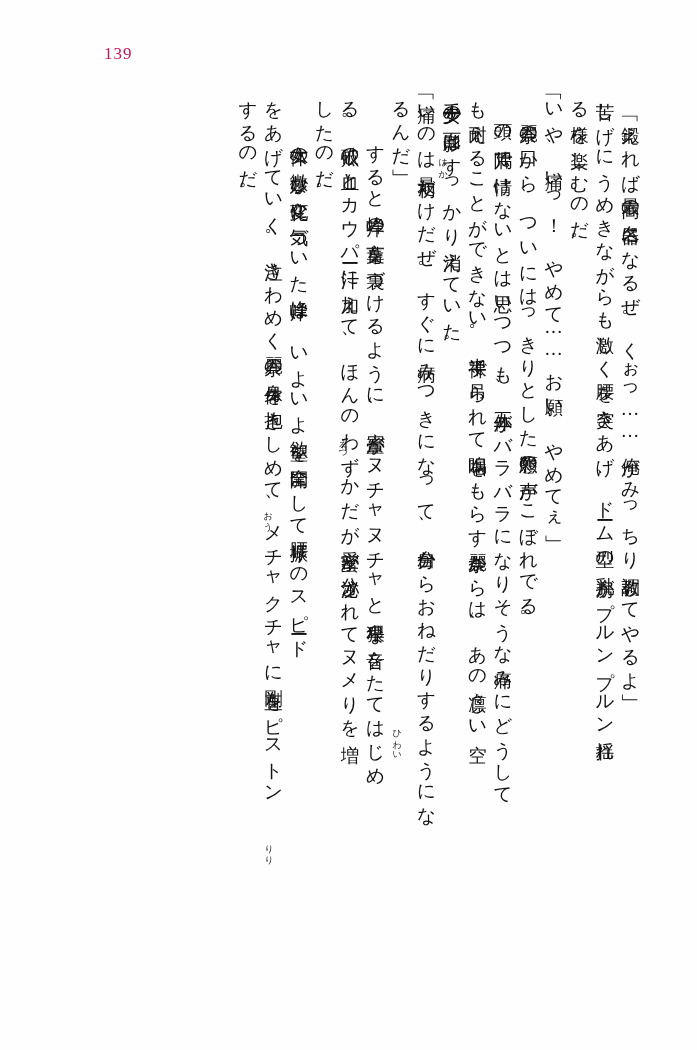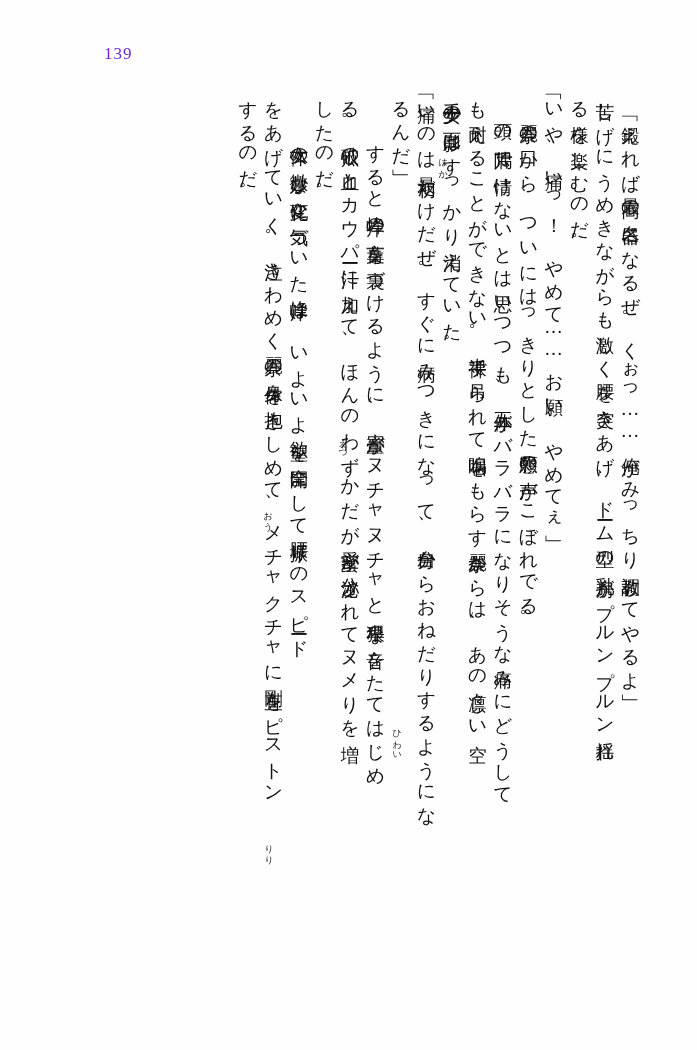--- a/index.html
+++ b/index.html
@@ -21,21 +21,21 @@
     width: 697px;
     height: 1050px;
     background: #fefefe;
   }
   .page-number {
     position: absolute;
     left: 104px;
     top: 44px;
     font-size: 17px;
     letter-spacing: 1px;
-    color: #6d28d9;
+    color: #be185d;
     font-family: "Liberation Serif", "DejaVu Serif", serif;
   }
   .text-body {
     position: absolute;
     top: 88px;
     right: 58px;
     height: 880px;
     width: 560px;
     display: flex;
     flex-direction: row-reverse;

